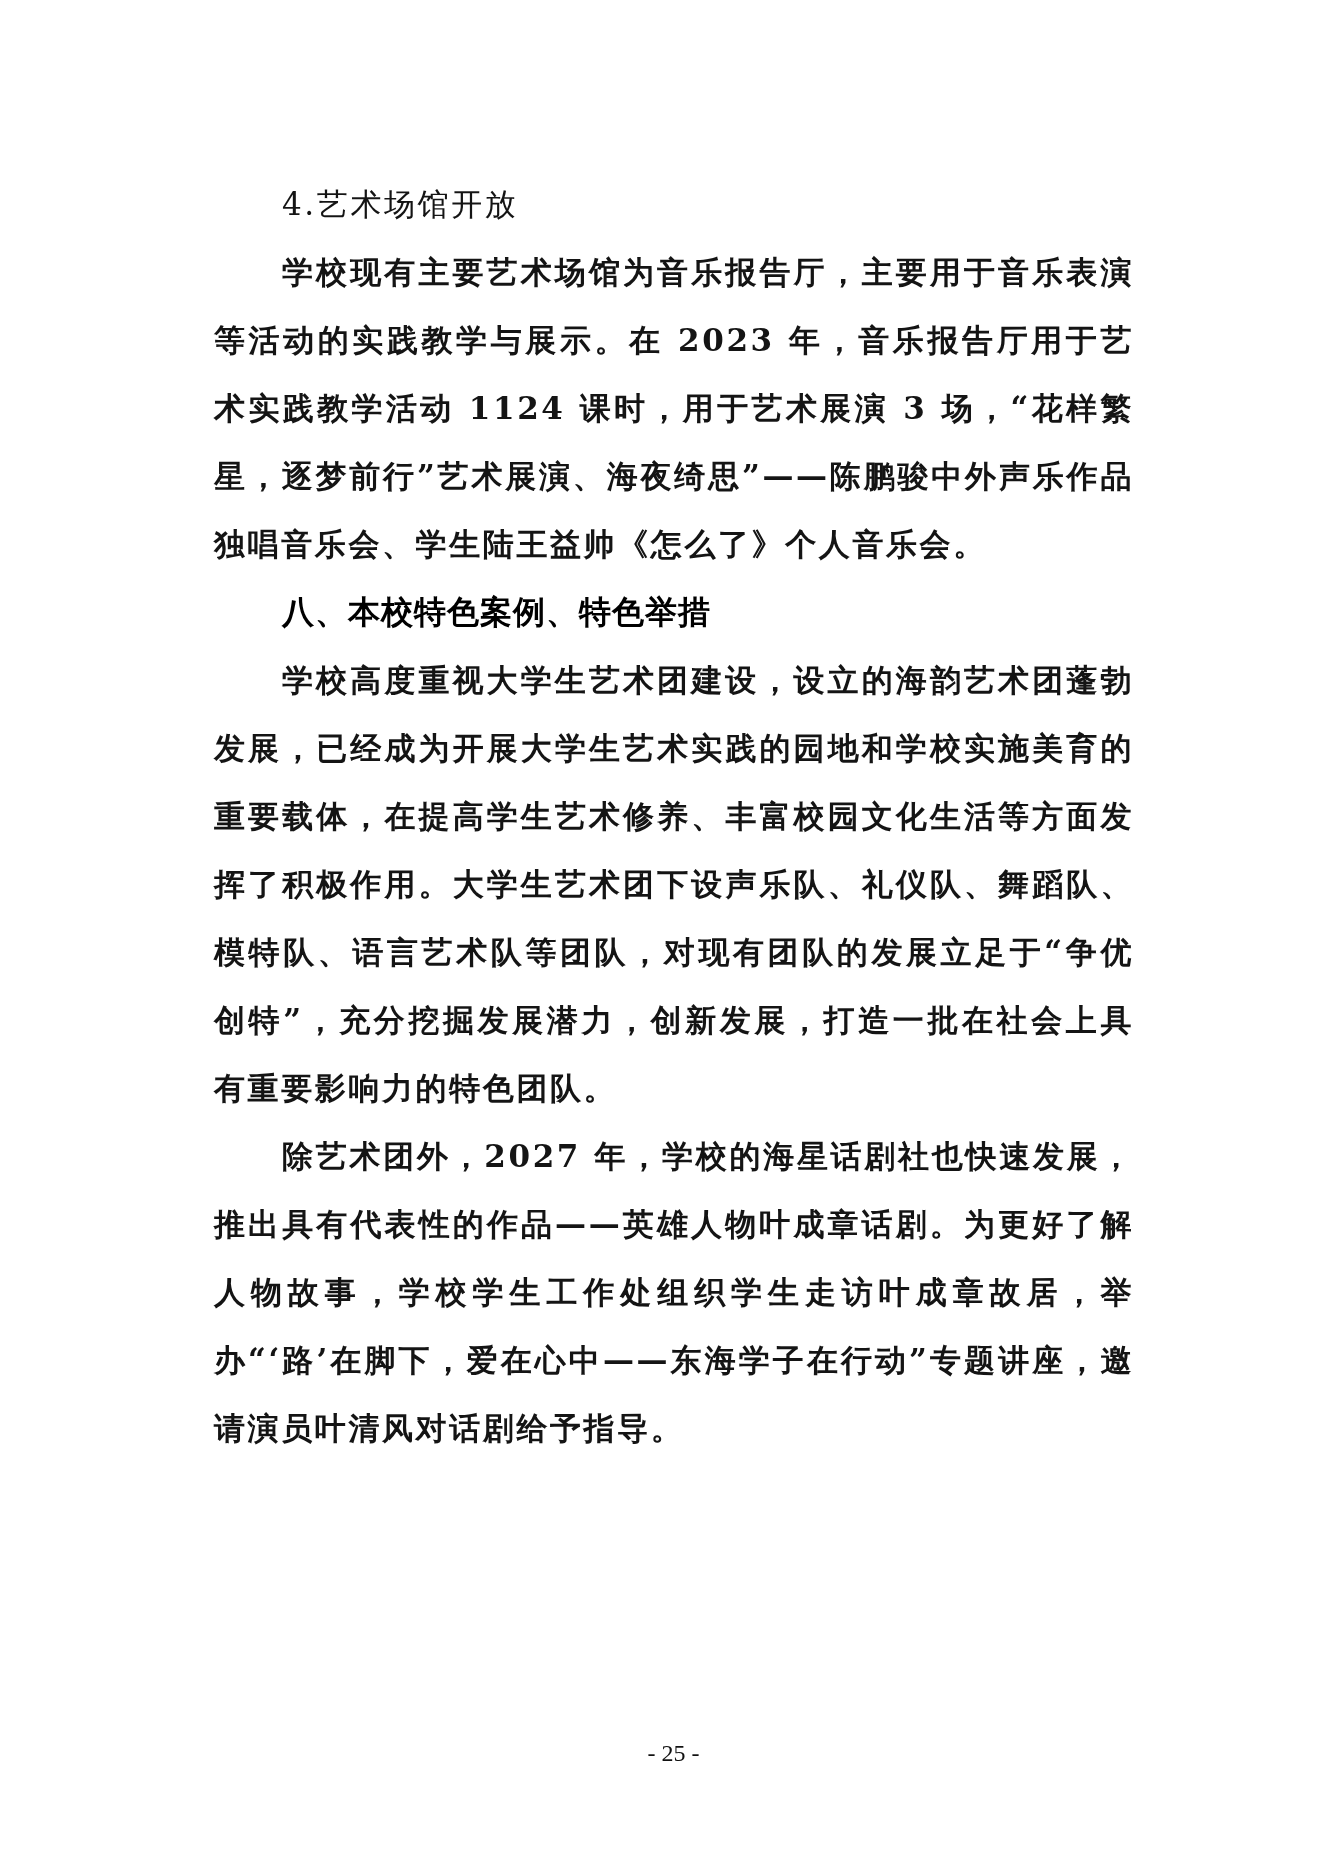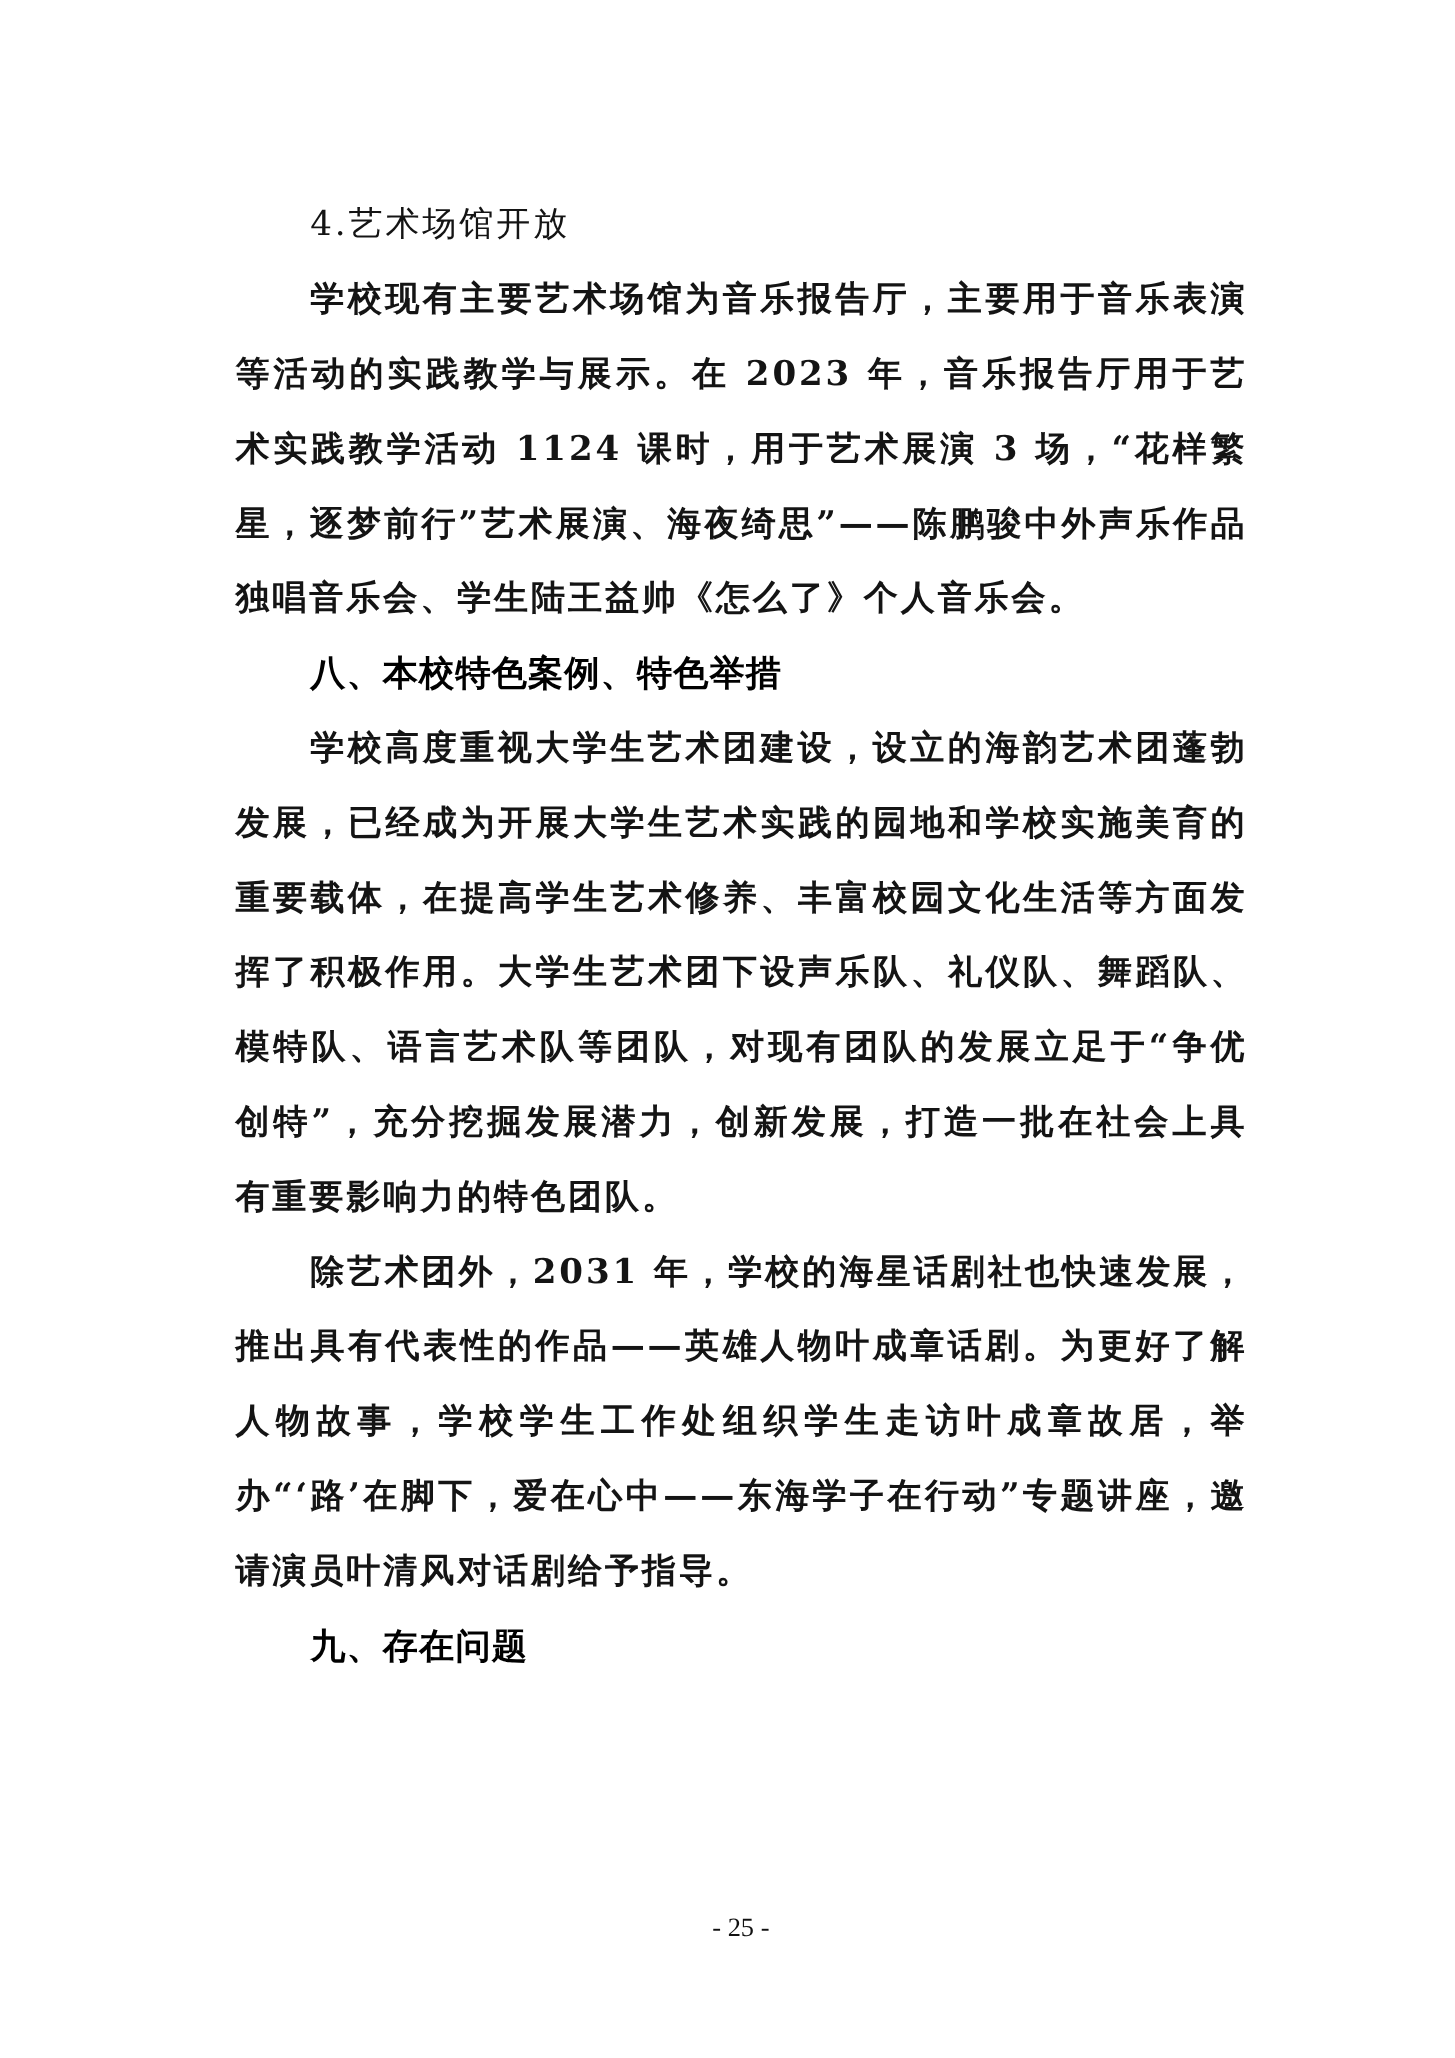--- a/index.html
+++ b/index.html
@@ -35,17 +35,16 @@
 </style>
 </head>
 <body>
 
 <div class="page">
   <div class="content">
     <h3>4.艺术场馆开放</h3>
     <p>学校现有主要艺术场馆为音乐报告厅，主要用于音乐表演等活动的实践教学与展示。在 2023 年，音乐报告厅用于艺术实践教学活动 1124 课时，用于艺术展演 3 场，“花样繁星，逐梦前行”艺术展演、海夜绮思”——陈鹏骏中外声乐作品独唱音乐会、学生陆王益帅《怎么了》个人音乐会。</p>
     <h2>八、本校特色案例、特色举措</h2>
     <p>学校高度重视大学生艺术团建设，设立的海韵艺术团蓬勃发展，已经成为开展大学生艺术实践的园地和学校实施美育的重要载体，在提高学生艺术修养、丰富校园文化生活等方面发挥了积极作用。大学生艺术团下设声乐队、礼仪队、舞蹈队、模特队、语言艺术队等团队，对现有团队的发展立足于“争优创特”，充分挖掘发展潜力，创新发展，打造一批在社会上具有重要影响力的特色团队。</p>
-    <p>除艺术团外，2031 年，学校的海星话剧社也快速发展，推出具有代表性的作品——英雄人物叶成章话剧。为更好了解人物故事，学校学生工作处组织学生走访叶成章故居，举办“‘路’在脚下，爱在心中——东海学子在行动”专题讲座，邀请演员叶清风对话剧给予指导。</p>
-    <h2>九、存在问题</h2>
+    <p>除艺术团外，2027 年，学校的海星话剧社也快速发展，推出具有代表性的作品——英雄人物叶成章话剧。为更好了解人物故事，学校学生工作处组织学生走访叶成章故居，举办“‘路’在脚下，爱在心中——东海学子在行动”专题讲座，邀请演员叶清风对话剧给予指导。</p>
   </div>
   <div class="page-number">- 25 -</div>
 </div>
 
 </body></html>

